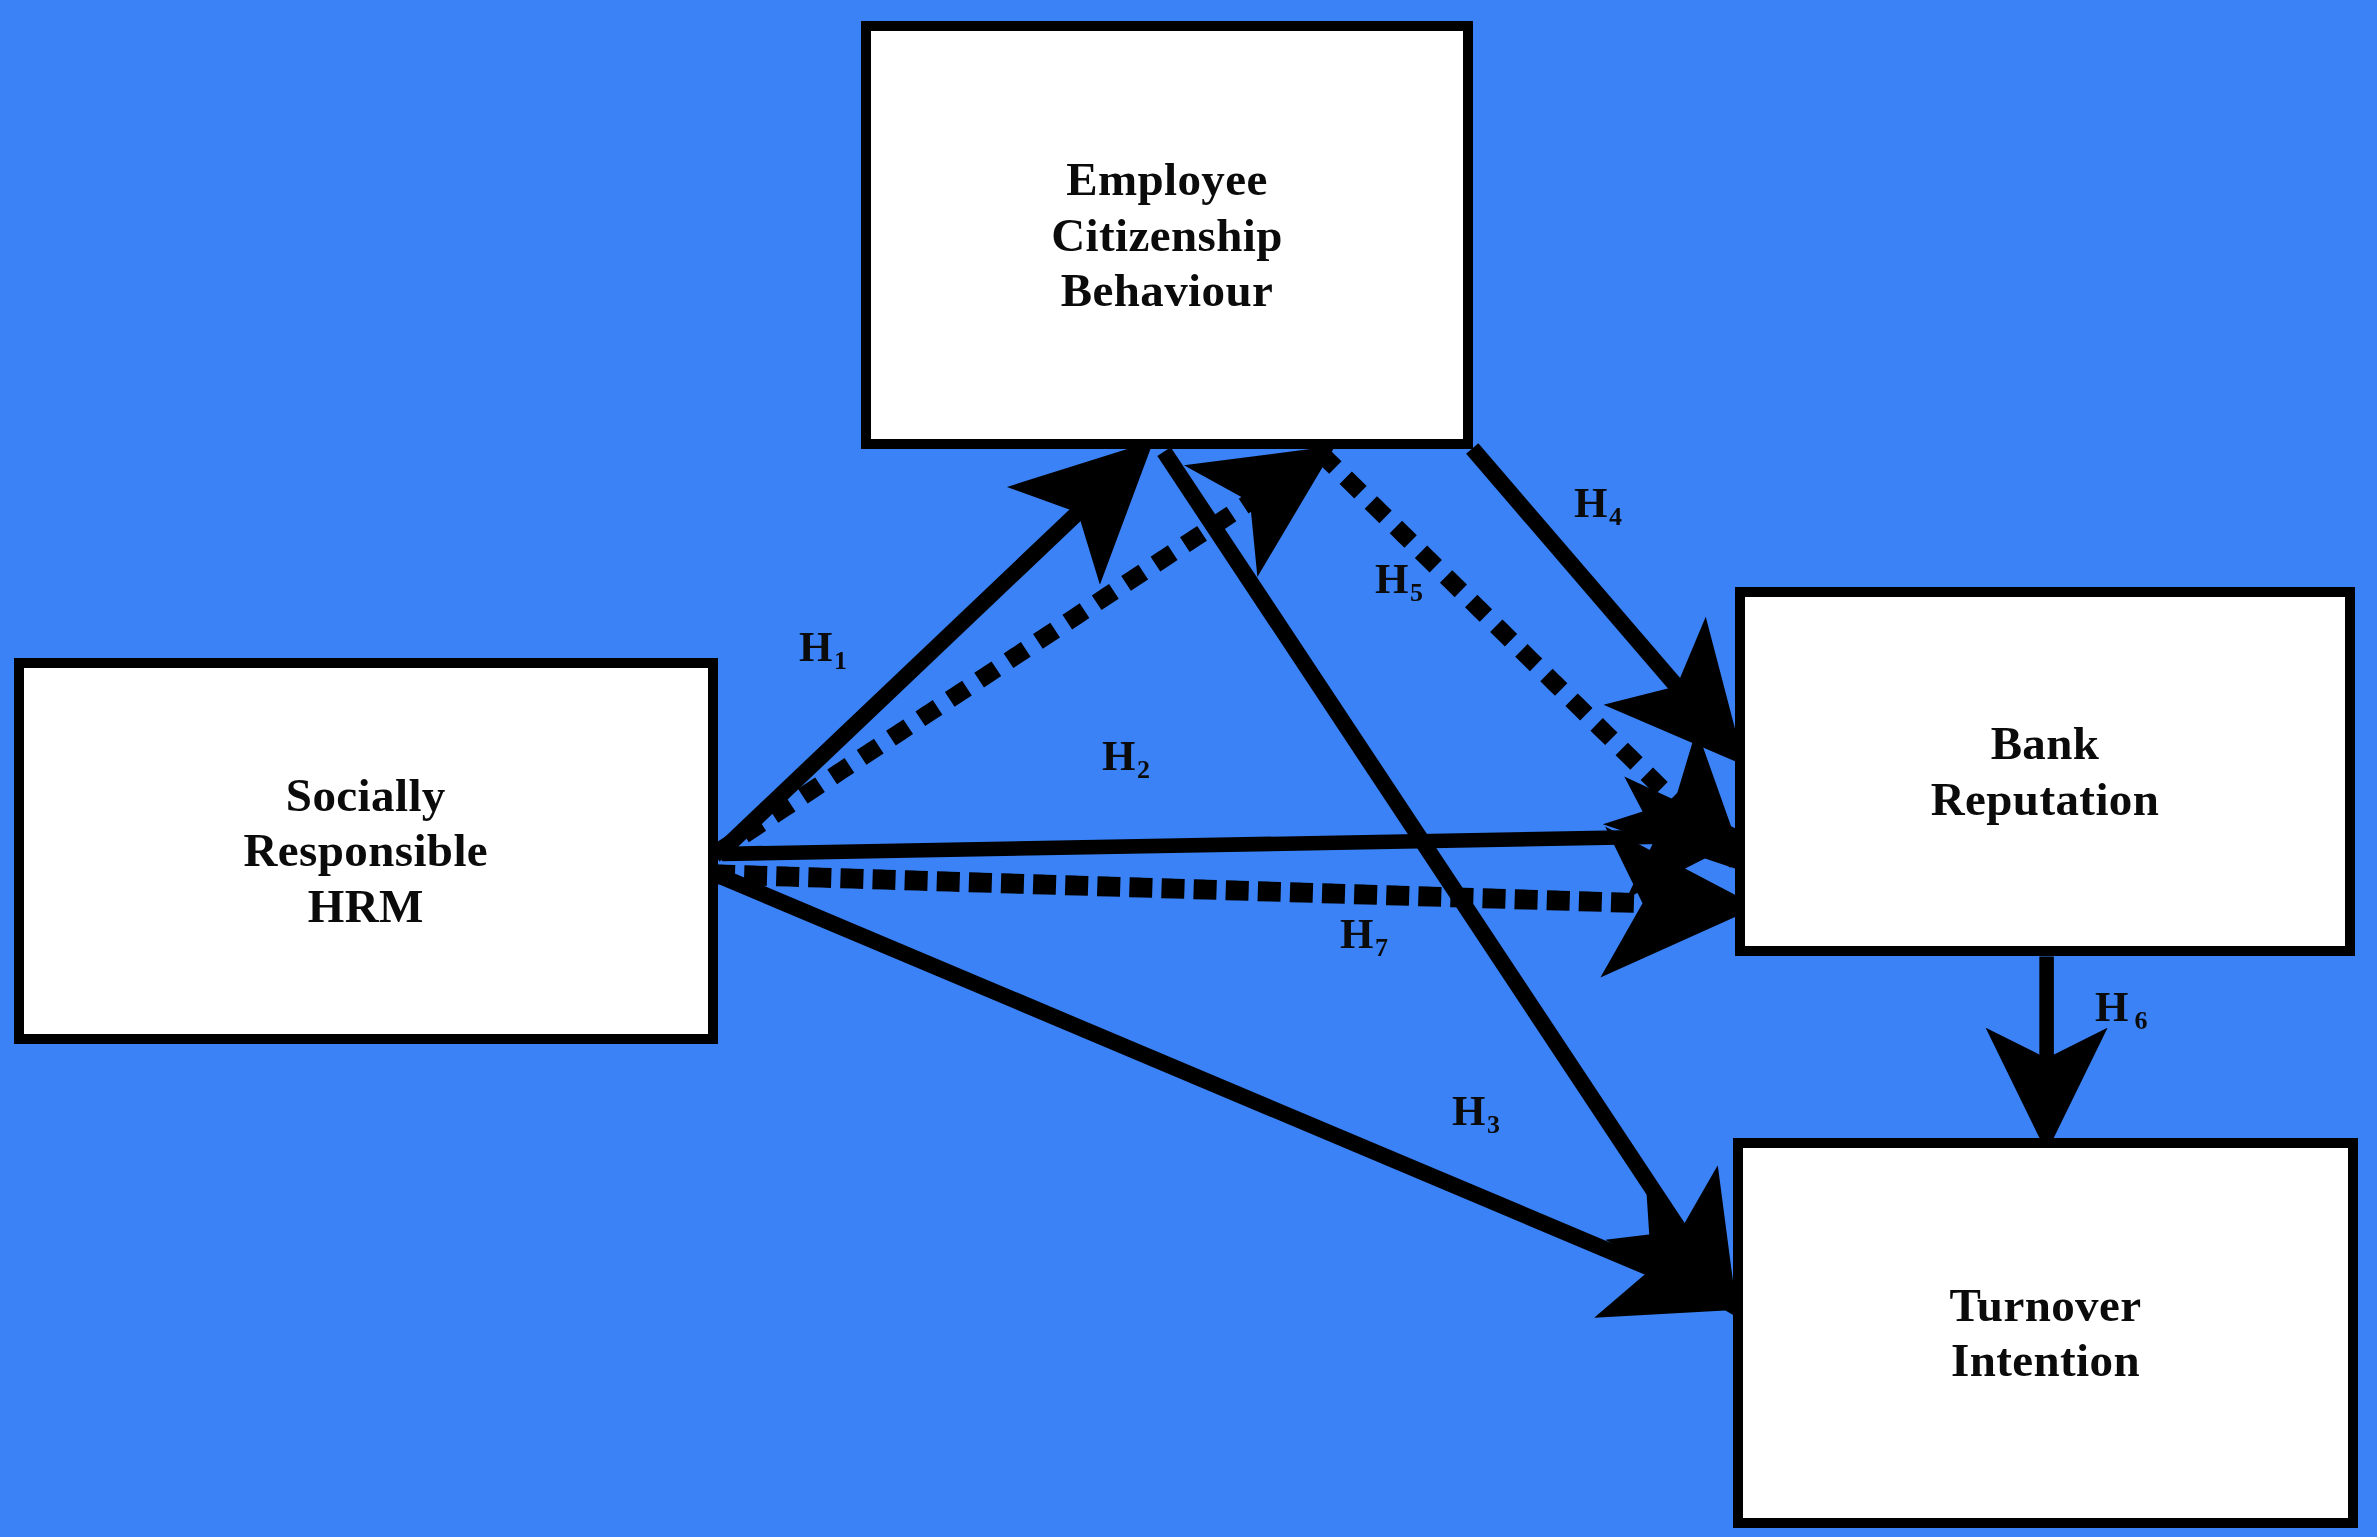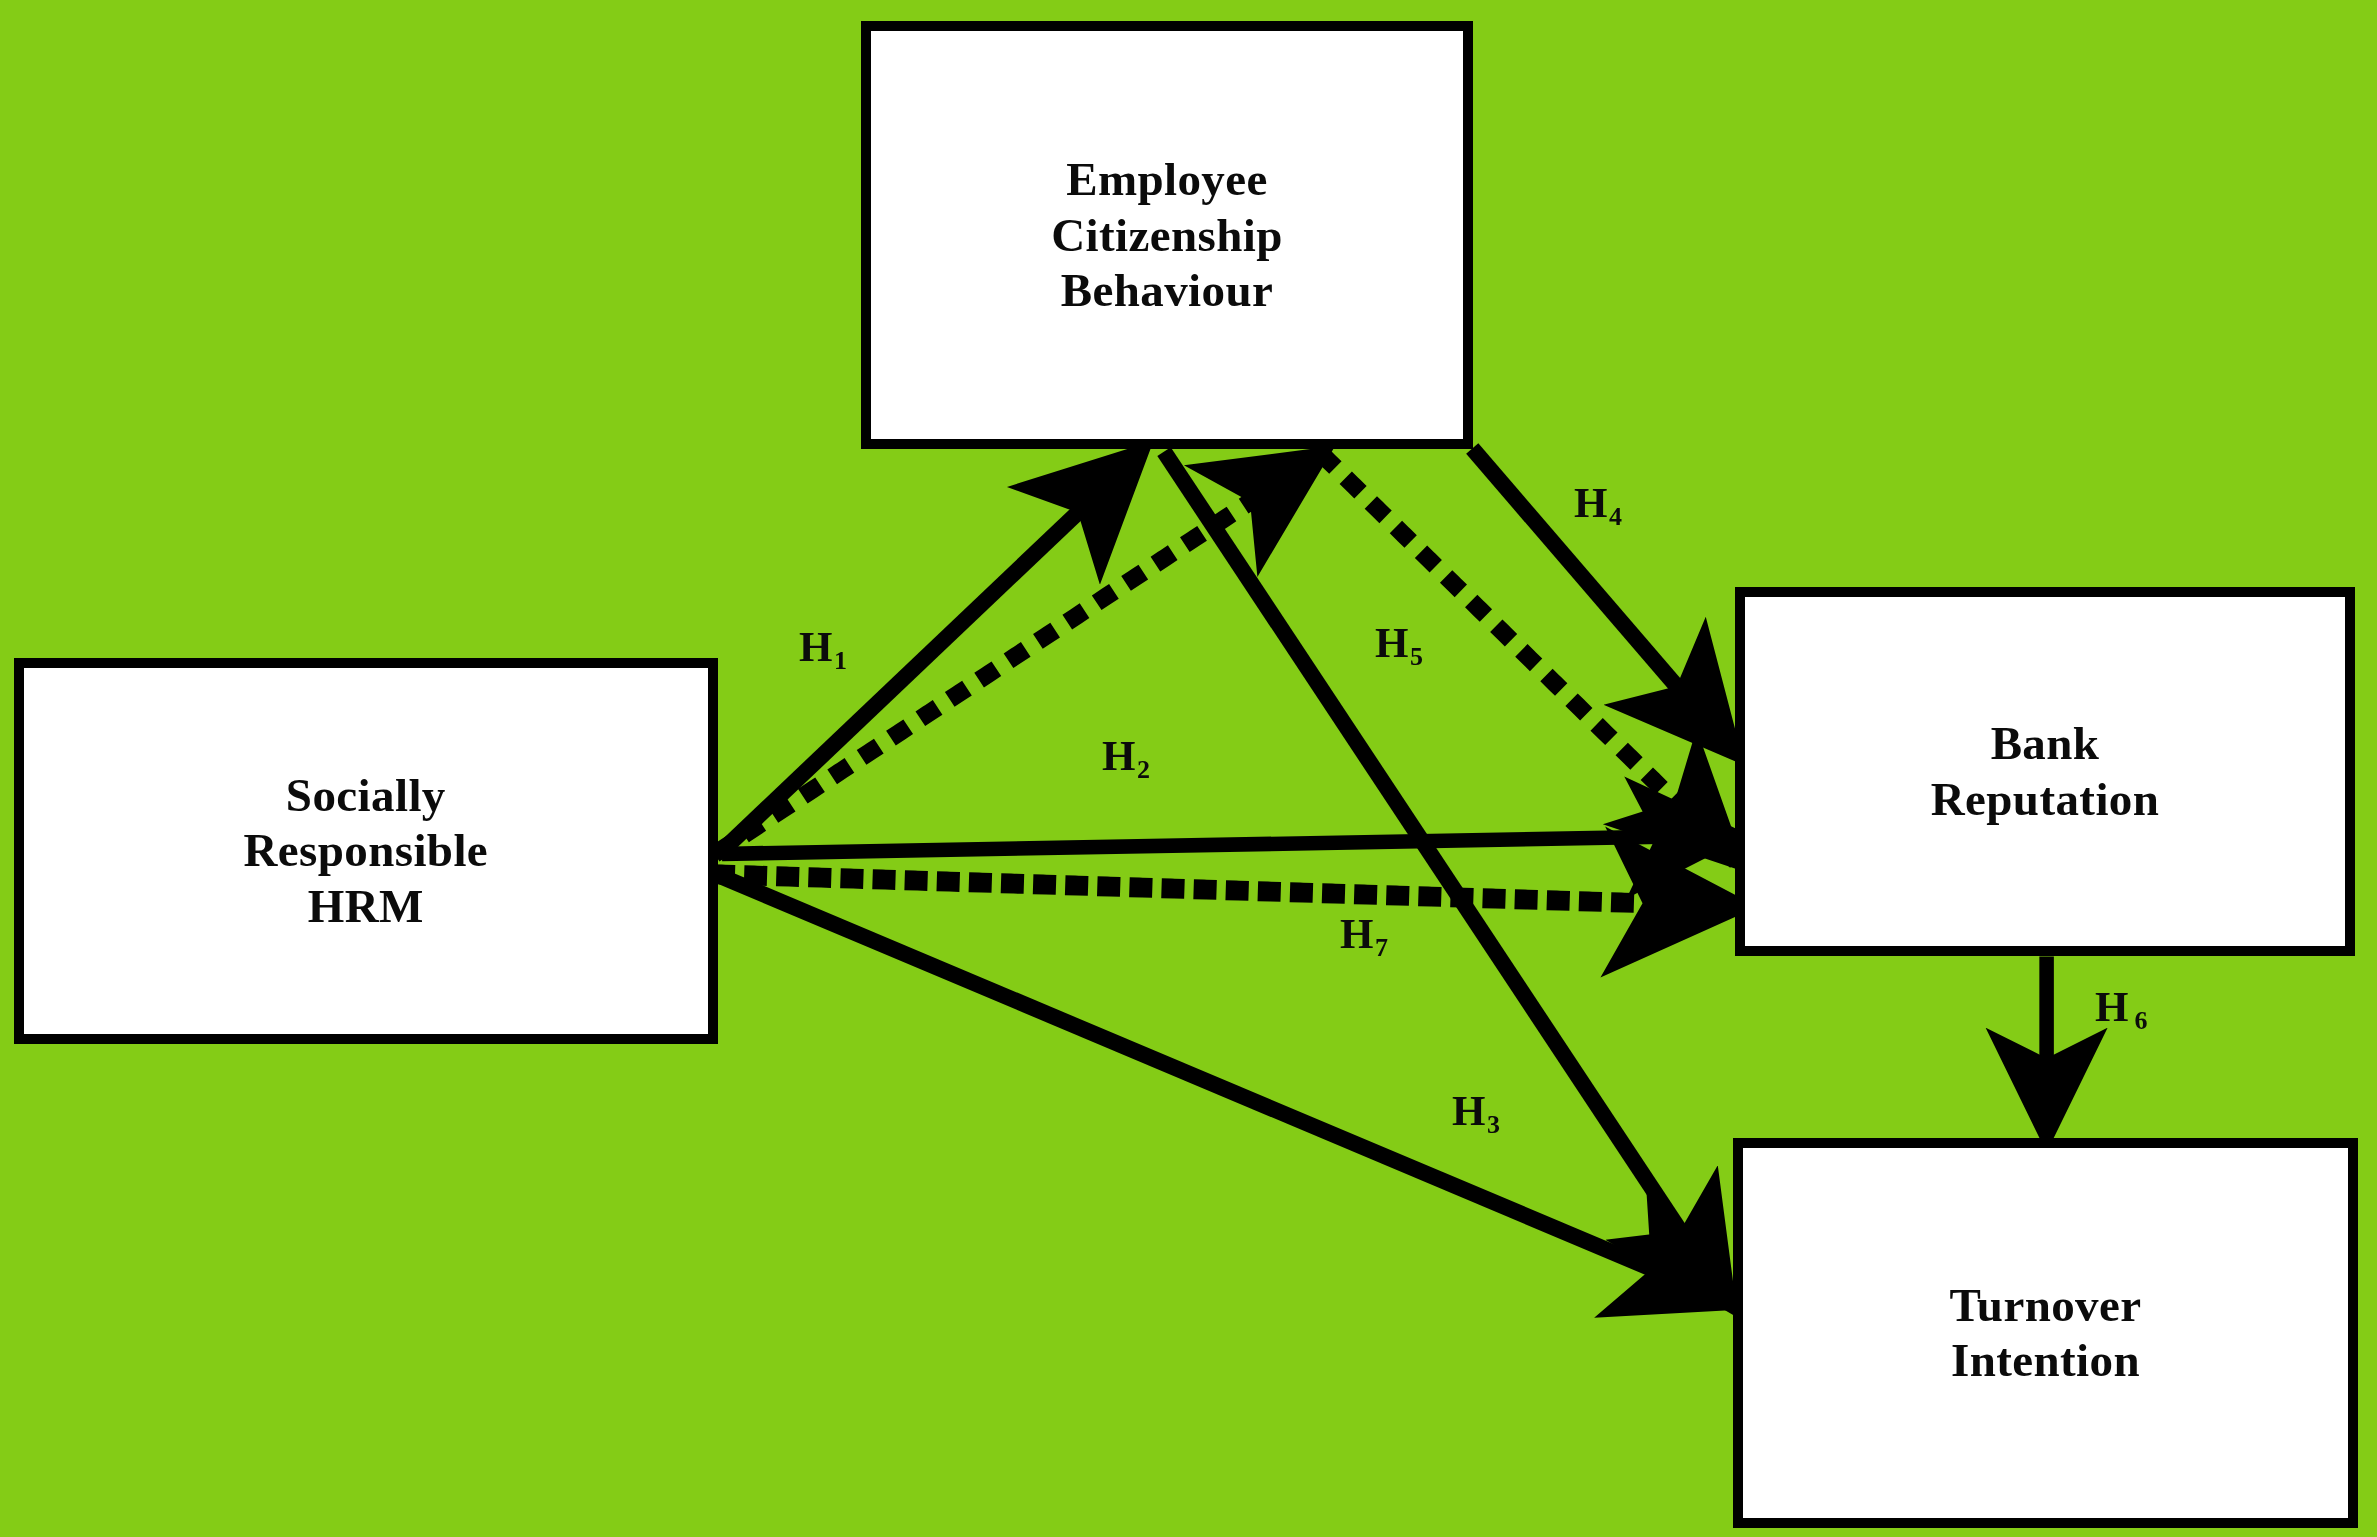--- a/index.html
+++ b/index.html
@@ -1,18 +1,18 @@
 <!DOCTYPE html>
 <html style="font-size:12.2px"><head>
 <meta charset="utf-8">
 <style>
   html,body{margin:0;padding:0;background:#ffffff;}
   body{width:2377px;height:1538px;overflow:hidden;
        font-family:"Liberation Serif","DejaVu Serif",serif;}
-  #stage{position:relative;width:2377px;height:1538px;background:#84cc16;}
+  #stage{position:relative;width:2377px;height:1538px;background:#3b82f6;}
   svg#wires{position:absolute;left:0;top:0;width:2377px;height:1538px;}
   .node{position:absolute;box-sizing:border-box;background:#fff;
         border:10.7px solid #000;display:flex;align-items:center;
         justify-content:center;text-align:center;}
   .node .label{font-weight:bold;color:#0b0b0b;line-height:1.18;
         font-size:47px;letter-spacing:0.4px;padding:0 13.8px;}
   .hlabel{position:absolute;font-weight:bold;color:#0b0b0b;
         font-size:43px;line-height:1;white-space:nowrap;}
   .hlabel sub{font-size:26px;font-weight:bold;vertical-align:baseline;
         position:relative;top:7.6px;left:1.5px;}
@@ -81,21 +81,21 @@
   </div>
 
   <div class="hlabel" style="left:1452px;top:1089px;">
     <span>H</span><sub>3</sub>
   </div>
 
   <div class="hlabel" style="left:1574px;top:461px;margin-top:20px;">
     <span>H</span><sub>4</sub>
   </div>
 
-  <div class="hlabel" style="left:1375px;top:621px;">
+  <div class="hlabel" style="left:1375px;top:557px;">
     <span>H</span><sub>5</sub>
   </div>
 
   <div class="hlabel" style="left:2075px;top:985px;margin-left:20px;">
     <span>H</span><sub style="left:6.1px;">6</sub>
   </div>
 
   <div class="hlabel" style="left:1340px;top:912px;">
     <span>H</span><sub>7</sub>
   </div>

